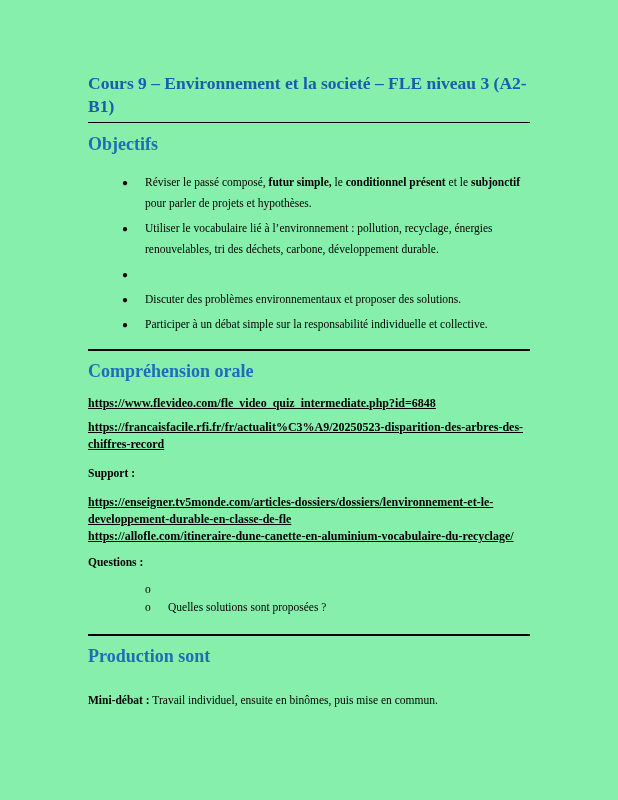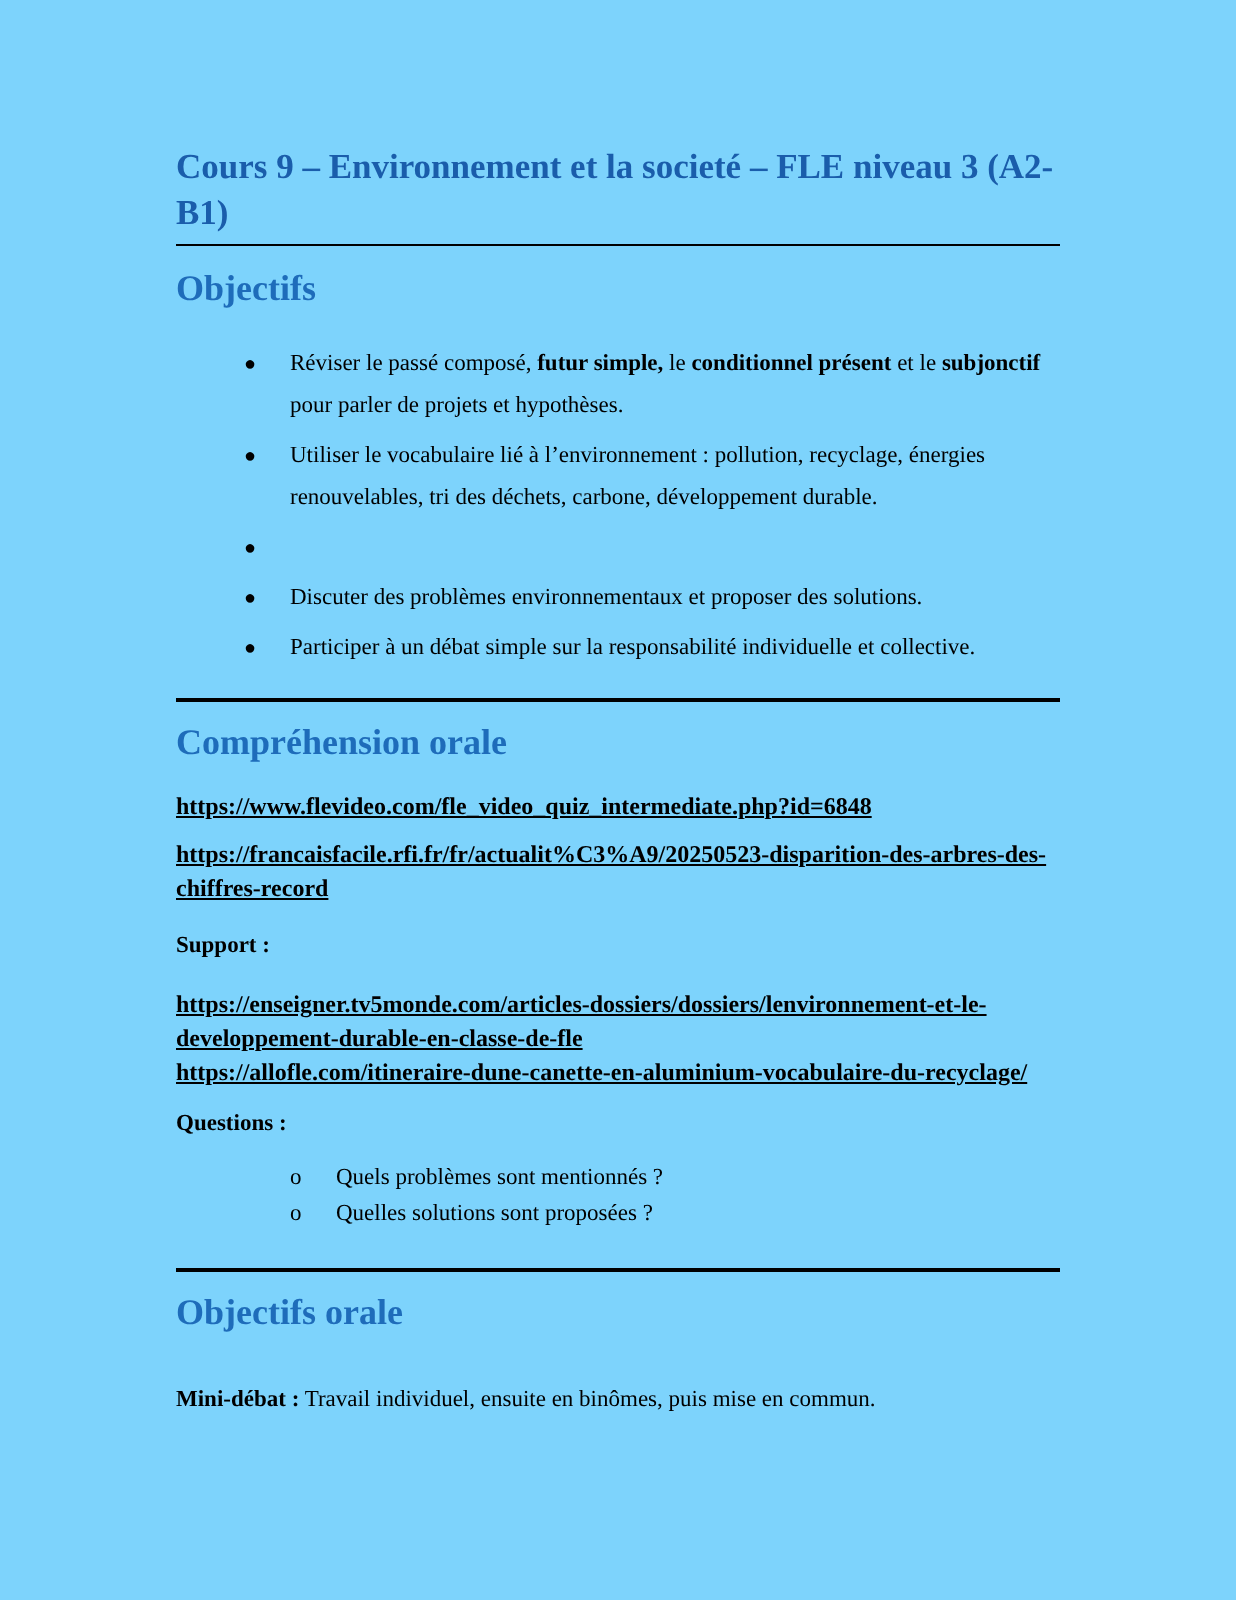--- a/index.html
+++ b/index.html
@@ -4,21 +4,21 @@
 <style>
   html, body {
     margin: 0;
     padding: 0;
     background: #ffffff;
   }
   .page {
     position: relative;
     width: 618px;
     height: 800px;
-    background: #7dd3fc;
+    background: #86efac;
     font-family: "Liberation Serif", "DejaVu Serif", serif;
     color: #000000;
     overflow: hidden;
   }
   .content {
     position: absolute;
     left: 88px;
     top: 72px;
     width: 442px;
   }
@@ -153,28 +153,27 @@
     <p class="linkp linkp-support">
       <a class="doclink">https://enseigner.tv5monde.com/articles-dossiers/dossiers/lenvironnement-et-le-developpement-durable-en-classe-de-fle</a>
       <a class="doclink">https://allofle.com/itineraire-dune-canette-en-aluminium-vocabulaire-du-recyclage/</a>
     </p>
 
     <p class="label label-questions">Questions :</p>
 
     <div class="o-list">
       <div class="o-item">
         <span class="o-marker">o</span>
-        <span>Quels problèmes sont mentionnés ?</span>
       </div>
       <div class="o-item">
         <span class="o-marker">o</span>
         <span>Quelles solutions sont proposées ?</span>
       </div>
     </div>
 
     <div class="rule rule-2"></div>
 
-    <h2 class="section-heading heading-after-rule">Objectifs orale</h2>
+    <h2 class="section-heading heading-after-rule">Production sont</h2>
 
     <p class="body-par"><span class="b">Mini-débat :</span><span> Travail individuel, ensuite en binômes, puis mise en commun.</span></p>
 
   </div>
 </div>
 
 </body></html>

